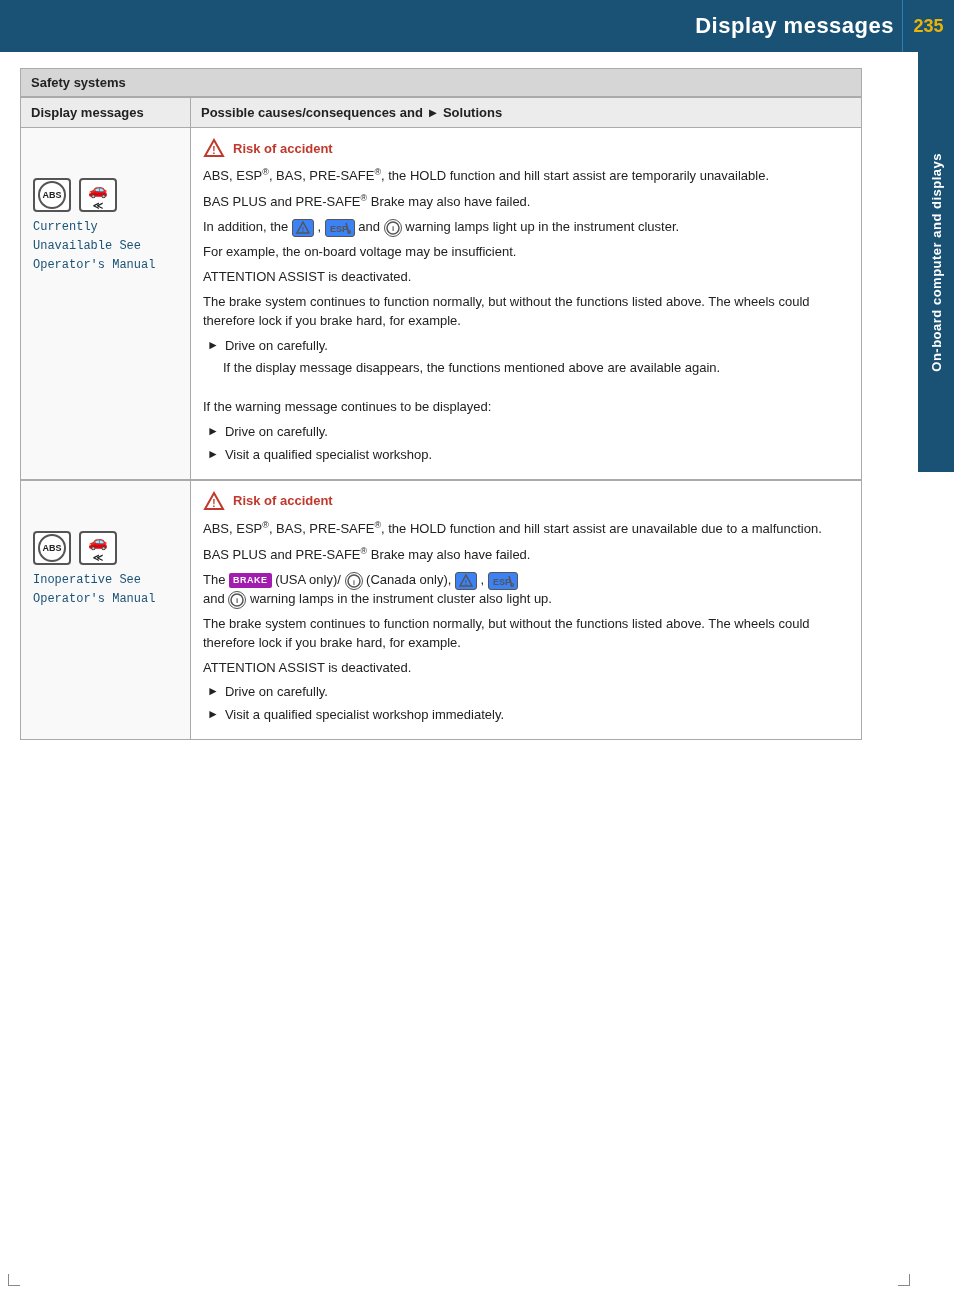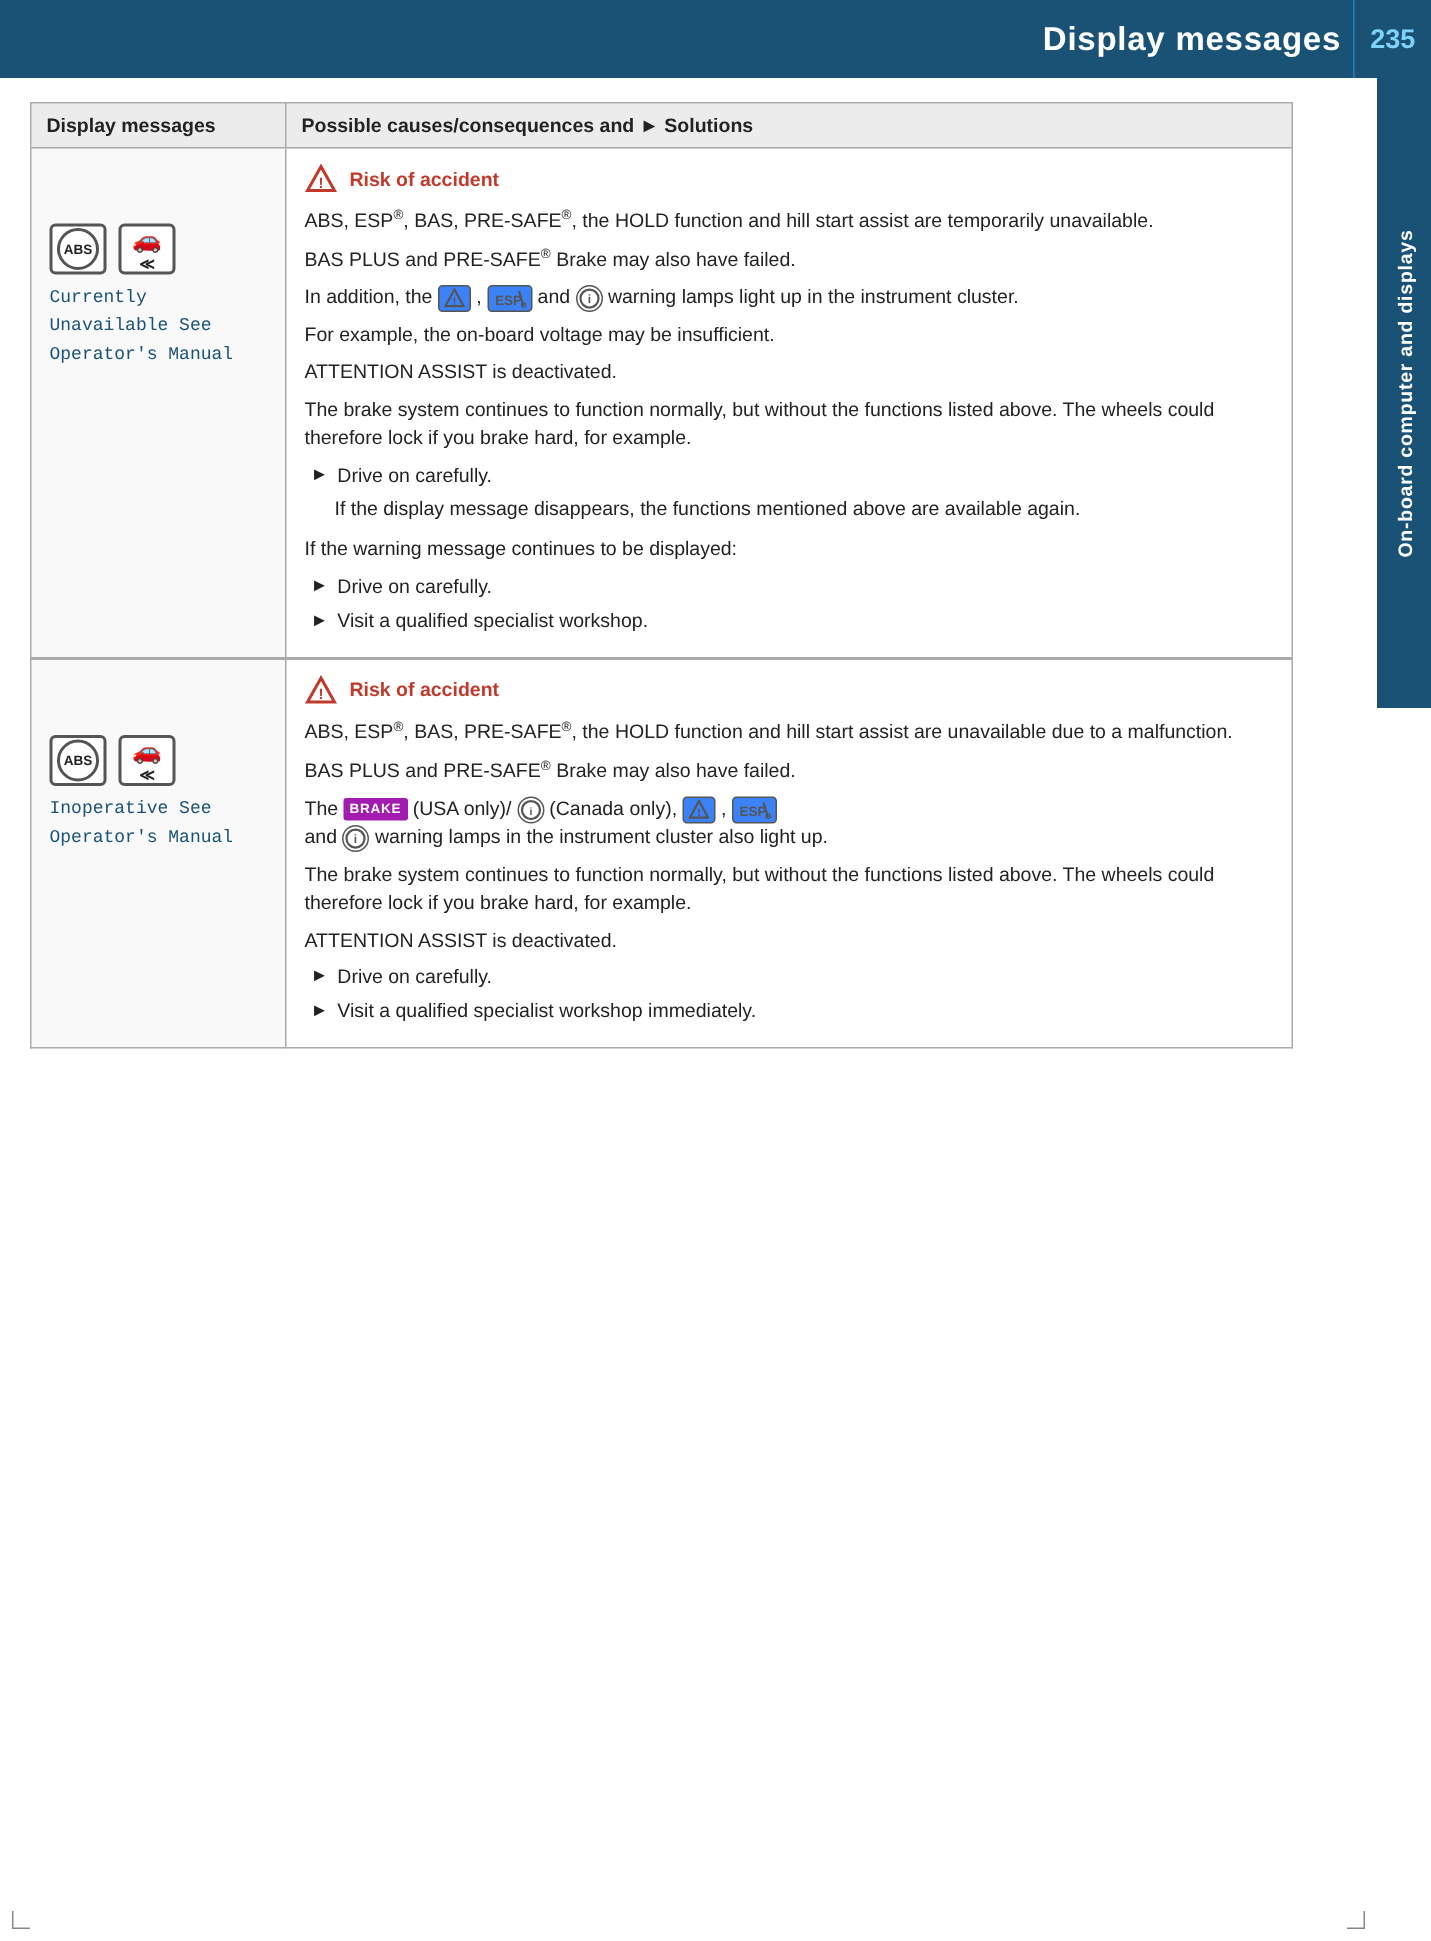--- a/index.html
+++ b/index.html
@@ -27,21 +27,21 @@
       color: #fff;
       font-size: 22px;
       font-weight: bold;
       letter-spacing: 0.5px;
     }
     .header-page-num {
       position: absolute;
       right: 0;
       top: 0;
       background: #1a5276;
-      color: #7dd3fc;
+      color: #eab308;
       font-size: 18px;
       font-weight: bold;
       width: 52px;
       height: 52px;
       display: flex;
       align-items: center;
       justify-content: center;
       border-left: 1px solid #2980b9;
     }
 
@@ -205,21 +205,21 @@
       font-size: 12px;
       margin-top: 1px;
       flex-shrink: 0;
     }
     .bullet-text {
       line-height: 1.45;
       font-size: 13px;
     }
     .sub-bullet {
       margin-left: 20px;
-      margin-bottom: 8px;
+      margin-bottom: 20px;
       font-size: 13px;
       line-height: 1.45;
     }
 
     
     .inline-icon {
       display: inline-flex;
       align-items: center;
       justify-content: center;
       border: 1.5px solid #555;
@@ -286,20 +286,23 @@
   <span class="header-title">Display messages</span>
   <div class="header-page-num">235</div>
 </div>
 
 <div class="side-tab">
   <span class="side-tab-text">On-board computer and displays</span>
 </div>
 
 <div class="main-content">
 
+  <div class="section-header">
+    <span>Safety systems</span>
+  </div>
 
   <table class="main-table">
     <thead>
       <tr>
         <th>Display messages</th>
         <th>
           Possible causes/consequences and ► Solutions
         </th>
       </tr>
     </thead>

